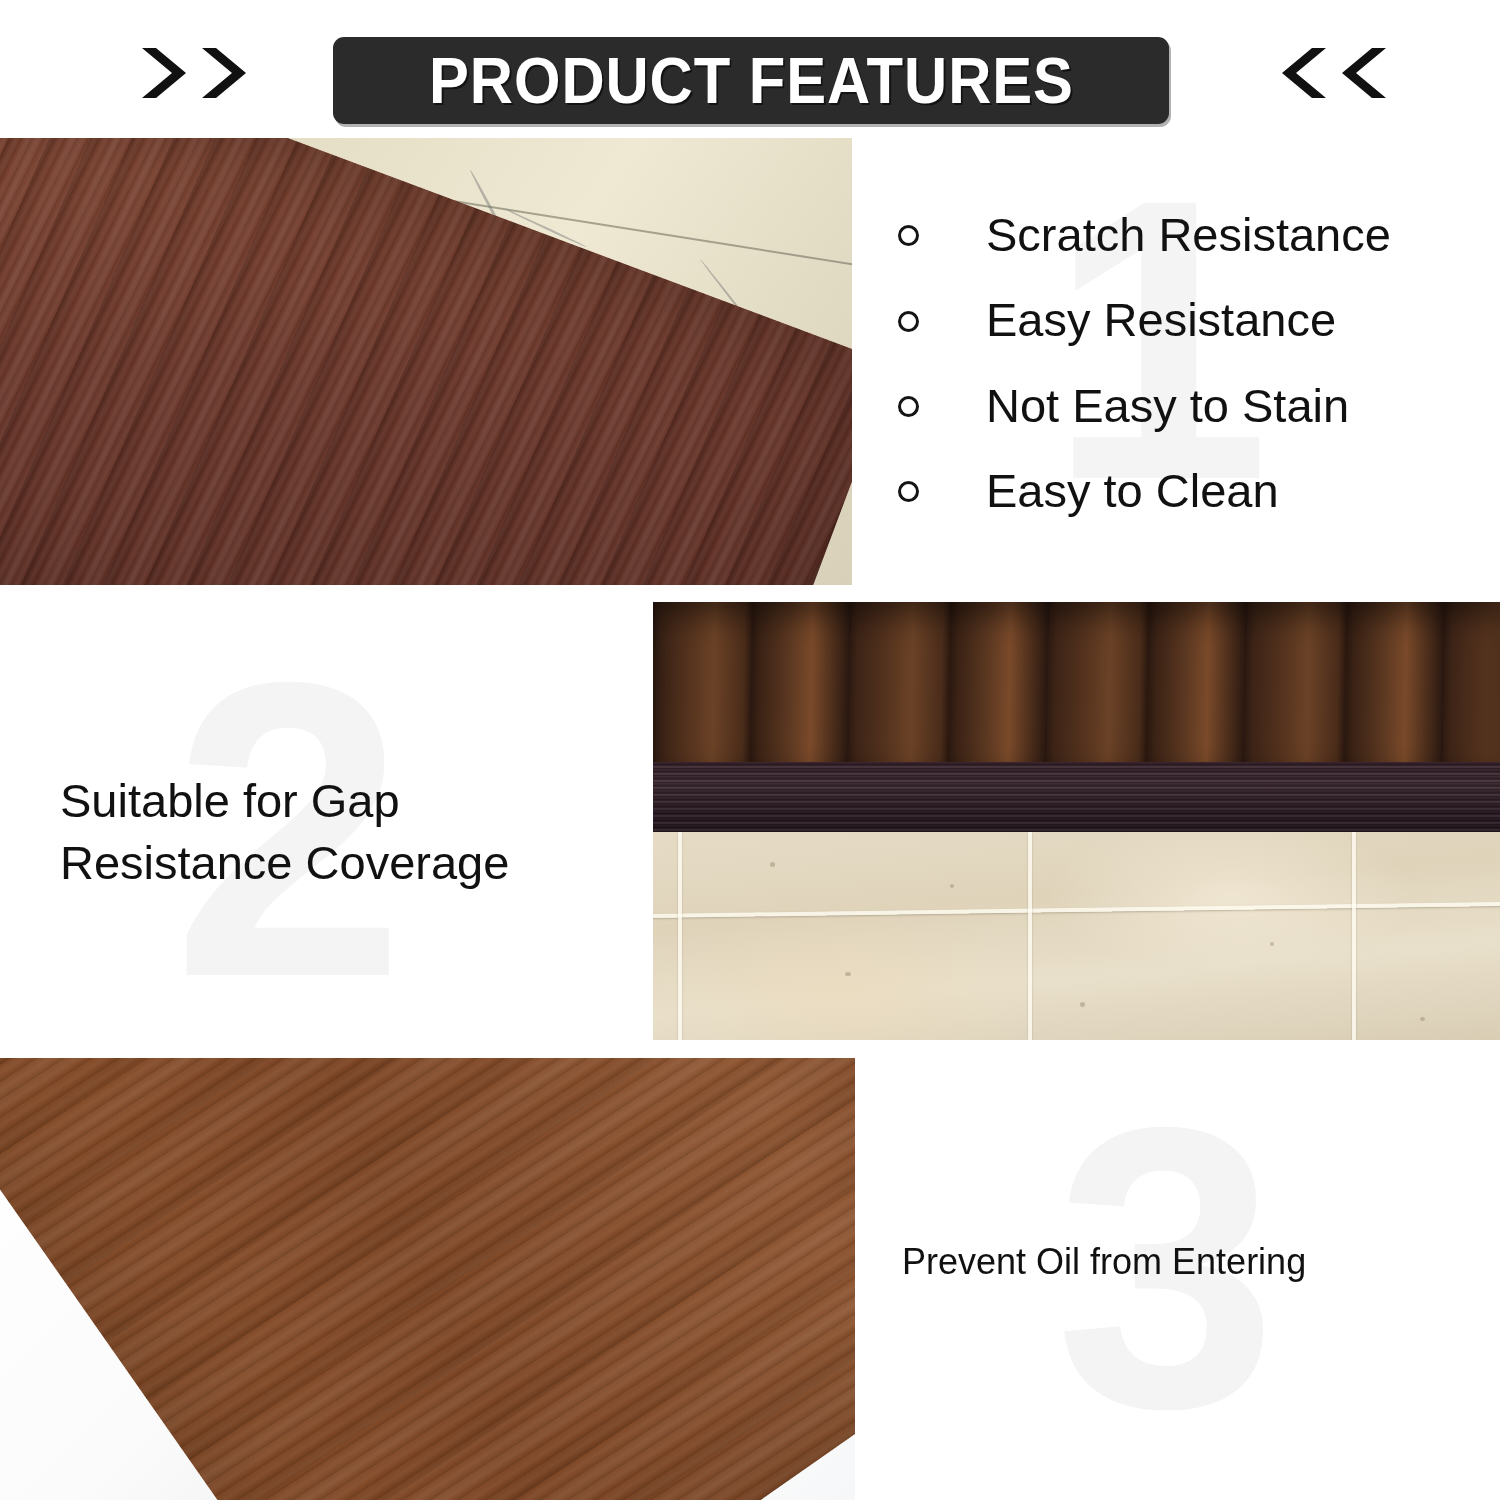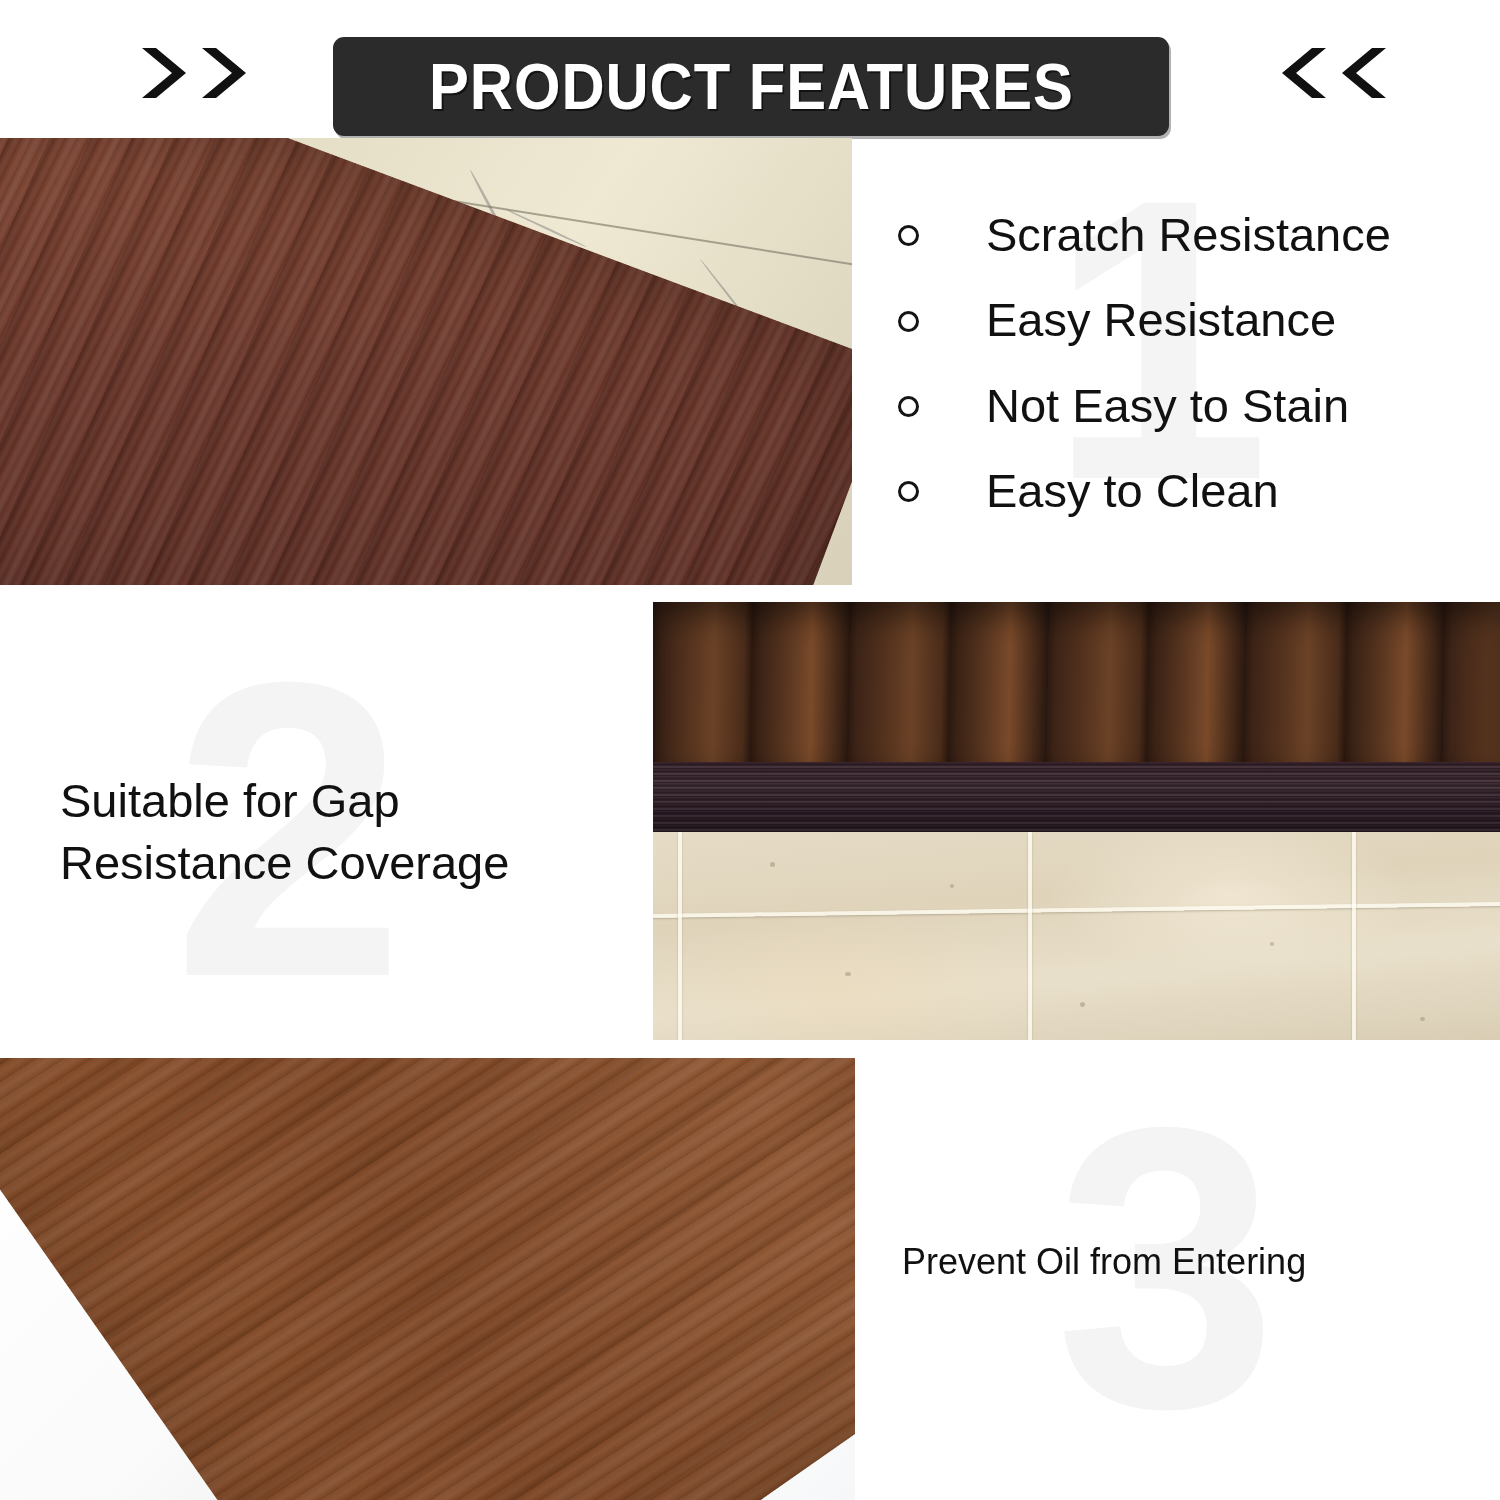--- a/index.html
+++ b/index.html
@@ -11,21 +11,21 @@
     position:absolute; left:0; top:0; width:1500px; height:138px;
     display:flex; align-items:center; justify-content:center;
   }
   .chev-left-group, .chev-right-group {
     position:absolute; display:flex; align-items:center; gap:4px;
   }
   .chev-left-group { left:136px; top:44px; }
   .chev-right-group { left:1276px; top:44px; }
   .chev { width:56px; height:58px; display:block; }
   .title-badge {
-    position:absolute; left:333px; top:37px; width:836px; height:99px;
+    position:absolute; left:333px; top:37px; width:836px; height:87px;
     background:#2b2b2b; border-radius:11px;
     display:flex; align-items:center; justify-content:center;
     box-shadow:2px 3px 0 rgba(0,0,0,0.30);
   }
   .title-text {
     color:#ffffff; font-size:65px; font-weight:bold;
     letter-spacing:1px; line-height:1;
     transform:scaleX(0.92); transform-origin:center;
     font-family:"Liberation Sans", sans-serif;
     text-shadow:2px 2px 0 rgba(0,0,0,0.55);

